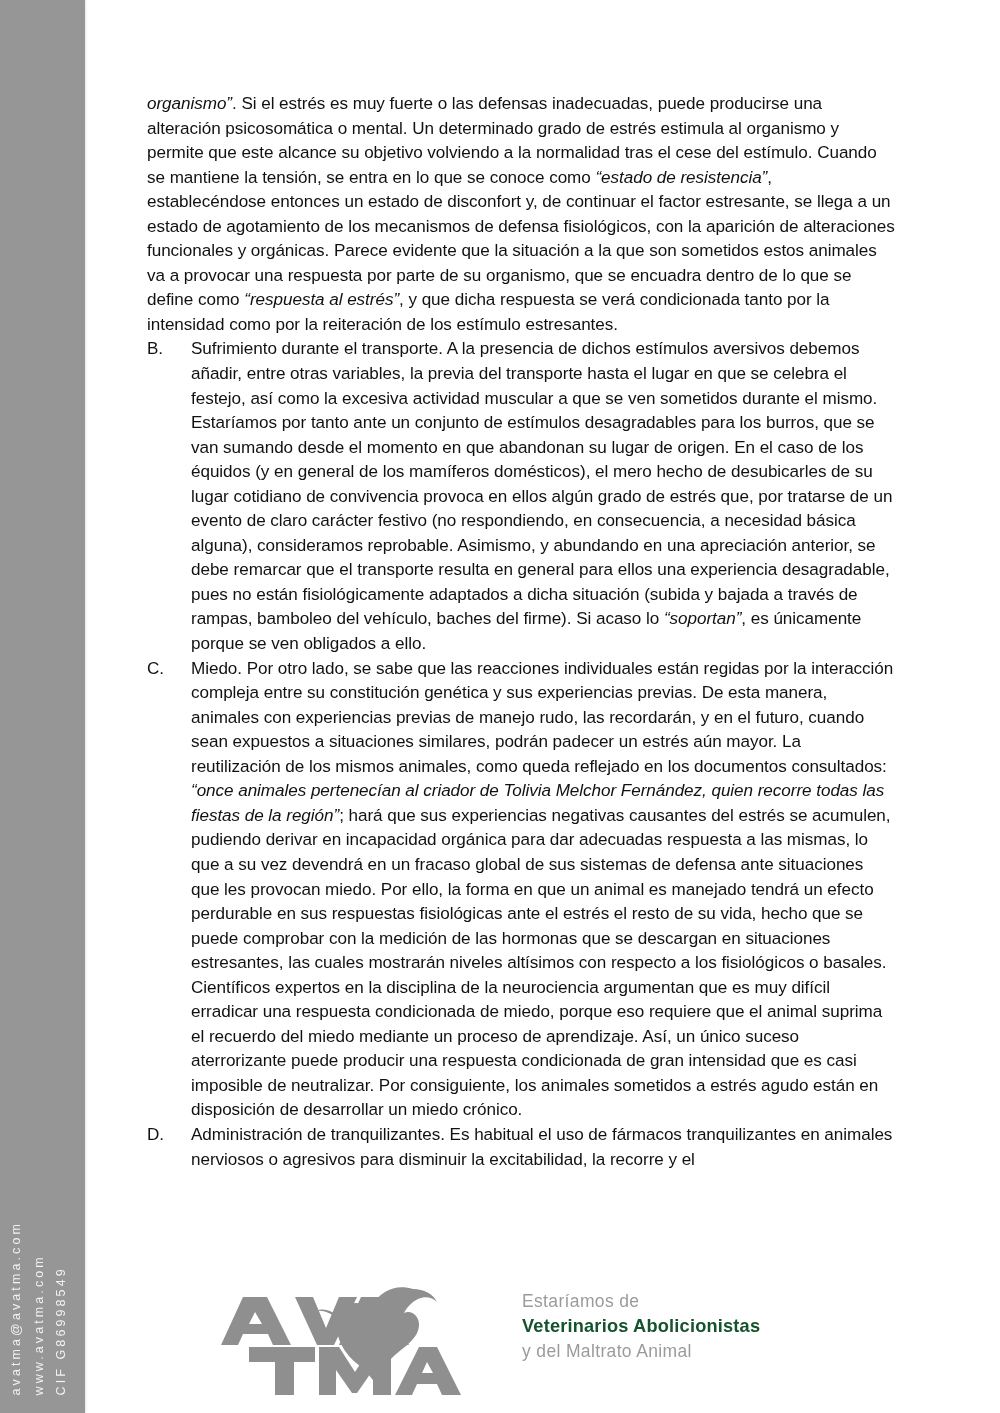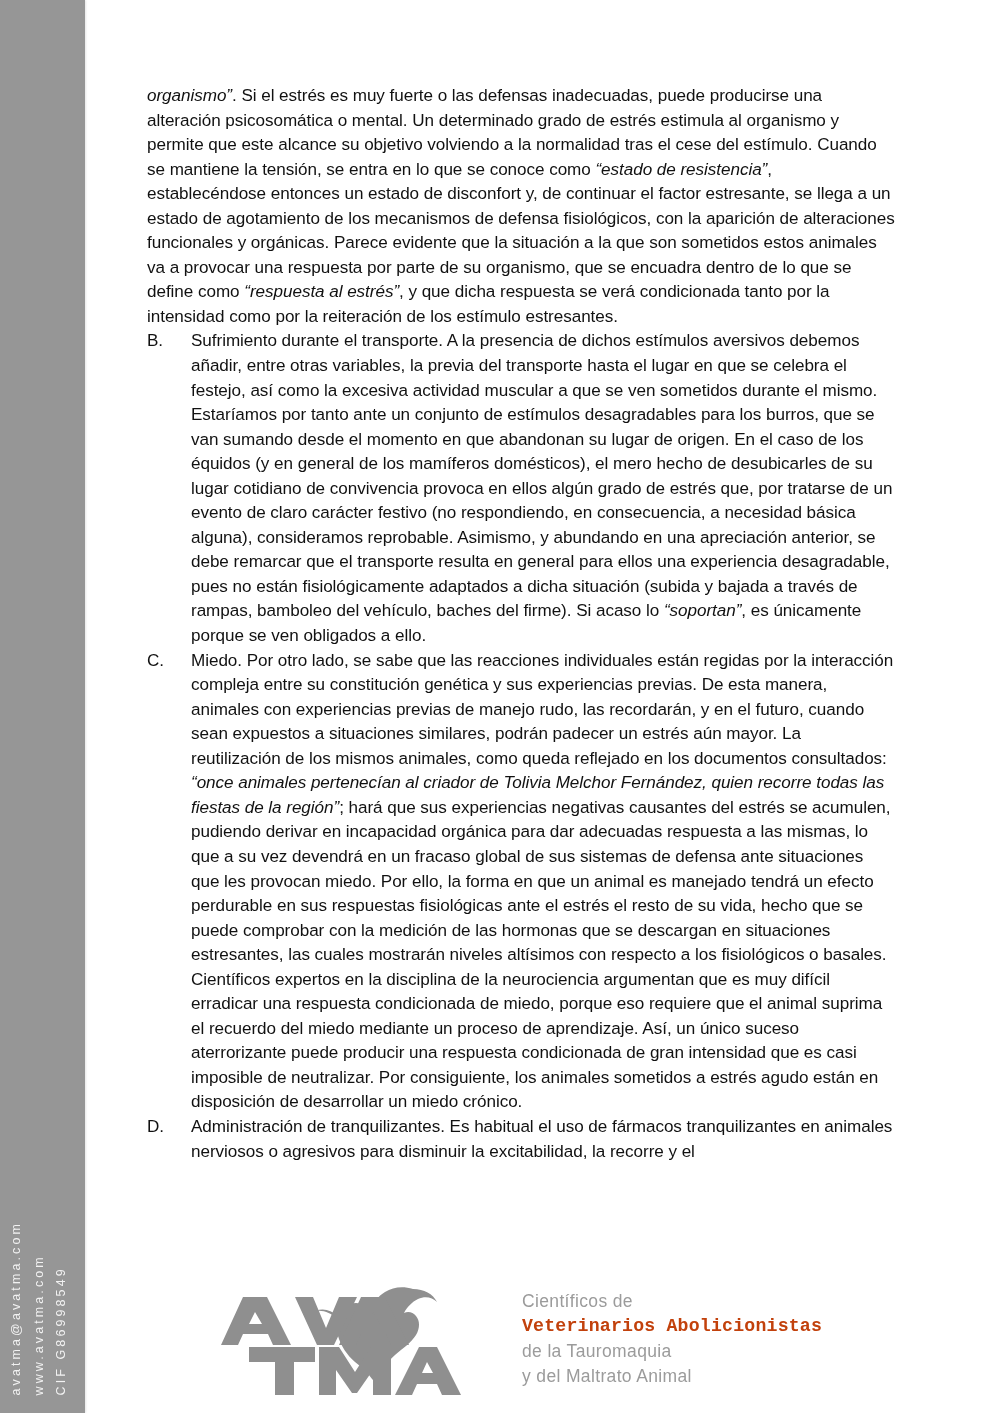--- a/index.html
+++ b/index.html
@@ -47,21 +47,21 @@
     line-height: 1;
   }
   #vtext-email { left: 22px; }
   #vtext-web   { left: 45px; }
   #vtext-cif   { left: 67px; }
 
   
   #content {
     position: absolute;
     left: 147px;
-    top: 84px;
+    top: 92px;
     width: 748px;
   }
   p.para {
     margin: 0;
     font-size: 17.1px;
     line-height: 24.55px;
     color: #111111;
     text-align: left;
     letter-spacing: -0.05px;
   }
@@ -108,24 +108,23 @@
     margin-left: 55px;
     margin-top: 6px;
     color: #9b9b9b;
     font-family: "Liberation Sans", sans-serif;
     font-size: 17.5px;
     line-height: 25px;
     letter-spacing: 0.35px;
   }
   #footer-org .strong {
     font-weight: bold;
-    color: #c2410c;
+    color: #14532d;
     font-size: 18.2px;
     letter-spacing: 0.2px;
-    font-family: Liberation Mono, monospace;
   }
 </style>
 </head>
 <body>
 
 <div id="sidebar">
   <div id="sidebar-texts">
     <span class="vtext" id="vtext-email">avatma@avatma.com</span>
     <span class="vtext" id="vtext-web">www.avatma.com</span>
     <span class="vtext" id="vtext-cif">CIF G86998549</span>
@@ -176,19 +175,18 @@
         <path d="M12 64 L78 64 L78 79 L57 79 L57 112 L38 112 L38 79 L12 79 Z" transform="translate(20,0)"></path>
         <path d="M82 64 L102 64 L118 89 L134 64 L154 64 L154 112 L136 112 L136 87
                  L120 110 L115 110 L99 87 L99 112 L82 112 Z" transform="translate(20,0)"></path>
         <path d="M158 112 L182 64 L200 64 L224 112 L205 112 L200 101 L180 101
                  L175 112 Z M190 79 L185 90 L196 90 Z" transform="translate(20,0)"></path>
       </g>
     </svg>
   </div>
 
   <div id="footer-org">
-    <div>Científicos de</div>
+    <div>Estaríamos de</div>
     <div class="strong">Veterinarios Abolicionistas</div>
-    <div>de la Tauromaquia</div>
     <div>y del Maltrato Animal</div>
   </div>
 
 </div>
 
 </body></html>

